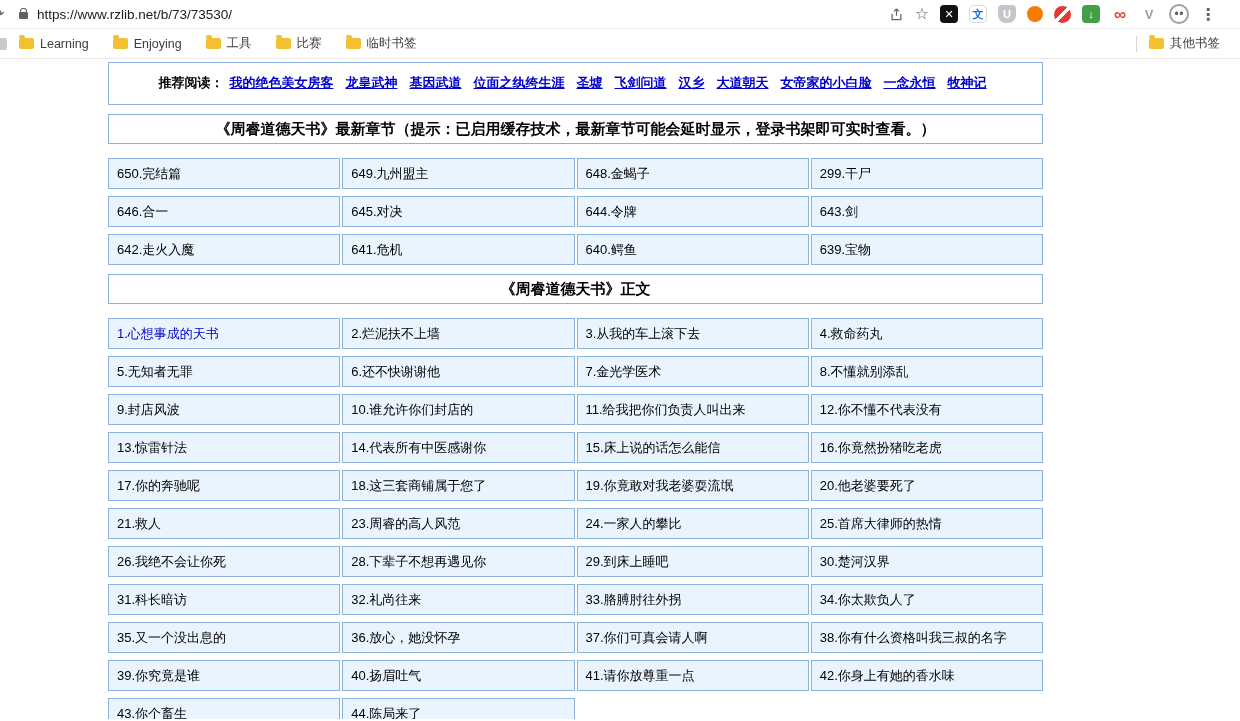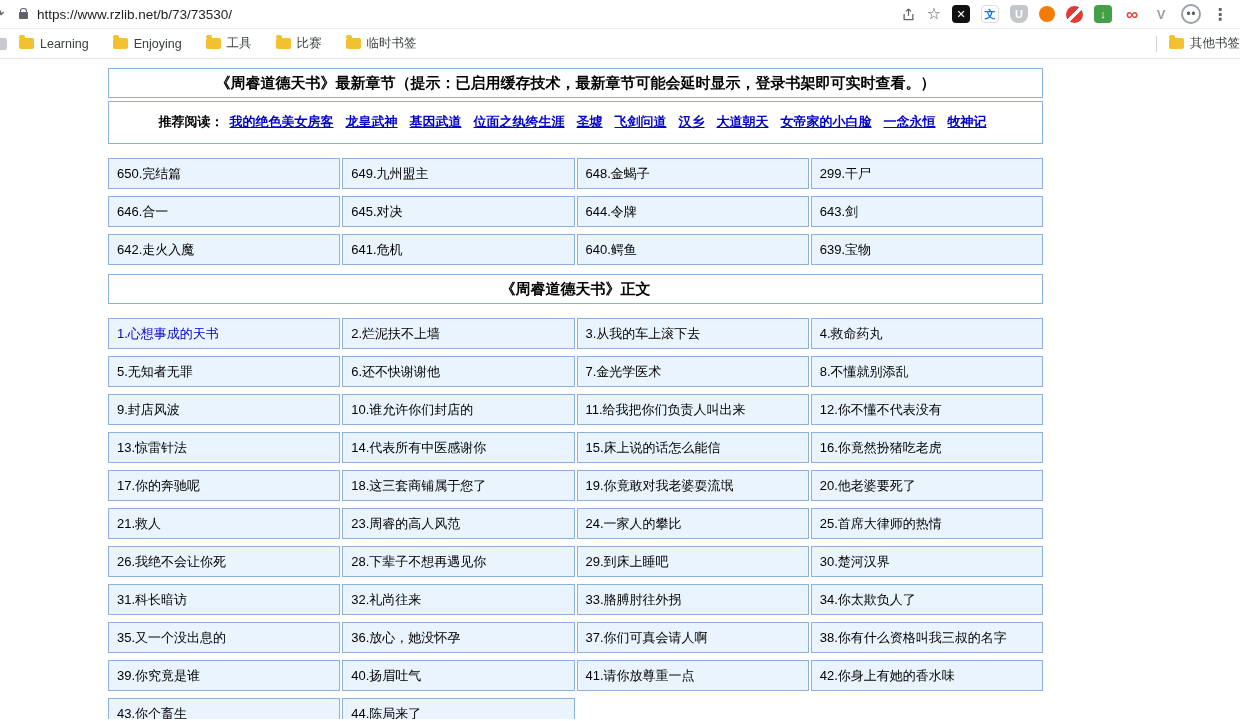--- a/index.html
+++ b/index.html
@@ -7,21 +7,21 @@
   body {
     width:1240px; height:721px; overflow:hidden;
     background:#fff;
     font-family:"Liberation Sans","DejaVu Sans",sans-serif;
     color:#000;
   }
   
   .toolbar {
     height:29px; display:flex; align-items:center;
     background:#fff; border-bottom:1px solid #efefef;
-    padding-right:12px; position:relative;
+    padding-right:24px; position:relative;
   }
   .reload-stub { display:inline-block; width:10px; overflow:hidden; color:#5f6368; font-size:15px; }
   .reload-stub .g { display:inline-block; margin-left:-8px; }
   .addressbar { display:flex; align-items:center; gap:9px; margin-left:9px; flex:1; min-width:0; }
   .lock { width:9px; height:7px; background:#5f6368; border-radius:1px; position:relative; display:inline-block; margin-top:3px; }
   .lock::before { content:""; position:absolute; top:-4px; left:1px; width:5px; height:4px;
     border:1.5px solid #5f6368; border-bottom:none; border-radius:3px 3px 0 0; }
   .url { font-size:13.5px; color:#202124; white-space:nowrap; }
   .tb-right { display:flex; align-items:center; gap:11px; margin-left:auto; }
   .tbicon { color:#5f6368; font-size:15px; line-height:1; cursor:pointer; }
@@ -39,21 +39,21 @@
   .ext-v { color:#9aa0a6; background:transparent; font-size:13px; }
   .avatar { width:20px; height:20px; border-radius:50%; border:2px solid #9aa0a6; cursor:pointer;
     background:
       radial-gradient(circle at 35% 45%, #5f6368 1.5px, transparent 2px),
       radial-gradient(circle at 65% 45%, #5f6368 1.5px, transparent 2px); }
   .menu-dots { font-size:16px; font-weight:bold; color:#5f6368; cursor:pointer; }
   .sharesvg { display:block; cursor:pointer; }
   
   .bookmarks {
     height:30px; display:flex; align-items:center; background:#fff;
-    border-bottom:1px solid #e9e9e9; font-size:12.5px; color:#3c4043; padding-right:0;
+    border-bottom:1px solid #e9e9e9; font-size:12.5px; color:#3c4043; padding-right:20px;
   }
   .bm-stub { width:7px; height:12px; background:#c8cacd; border-radius:0 2px 2px 0; margin-right:12px; }
   .bm-items { display:flex; align-items:center; gap:24px; }
   .bm-item { display:flex; align-items:center; gap:6px; cursor:pointer; white-space:nowrap; }
   .folder { width:15px; height:11px; background:var(--folder-yellow,#f3c031); border-radius:2px; position:relative; display:inline-block; flex:none; }
   .folder::before { content:""; position:absolute; top:-3px; left:0; width:6px; height:3px;
     background:var(--folder-yellow,#f3c031); border-radius:2px 2px 0 0; }
   .bm-right { margin-left:auto; display:flex; align-items:center; gap:12px; }
   .bm-sep { width:1px; height:16px; background:#d5d5d5; }
   
@@ -132,25 +132,25 @@
       <span class="bm-item">
         <span class="folder"></span>
         <span>其他书签</span>
       </span>
     </div>
   </div>
 
   <div class="page">
     <div class="content">
 
-      <div class="box header-box">《周睿道德天书》最新章节（提示：已启用缓存技术，最新章节可能会延时显示，登录书架即可实时查看。）</div>
-
       <div class="box recommend">
         <span class="rec-label">推荐阅读：</span><span class="rec-links"><a class="rec-link">我的绝色美女房客</a><a class="rec-link">龙皇武神</a><a class="rec-link">基因武道</a><a class="rec-link">位面之纨绔生涯</a><a class="rec-link">圣墟</a><a class="rec-link">飞剑问道</a><a class="rec-link">汉乡</a><a class="rec-link">大道朝天</a><a class="rec-link">女帝家的小白脸</a><a class="rec-link">一念永恒</a><a class="rec-link">牧神记</a></span>
       </div>
+
+      <div class="box header-box">《周睿道德天书》最新章节（提示：已启用缓存技术，最新章节可能会延时显示，登录书架即可实时查看。）</div>
 
       <div class="grid">
 
       <a class="cell">650.完结篇</a>
           <a class="cell">649.九州盟主</a>
           <a class="cell">648.金蝎子</a>
           <a class="cell">299.干尸</a>
           <a class="cell">646.合一</a>
           <a class="cell">645.对决</a>
           <a class="cell">644.令牌</a>

